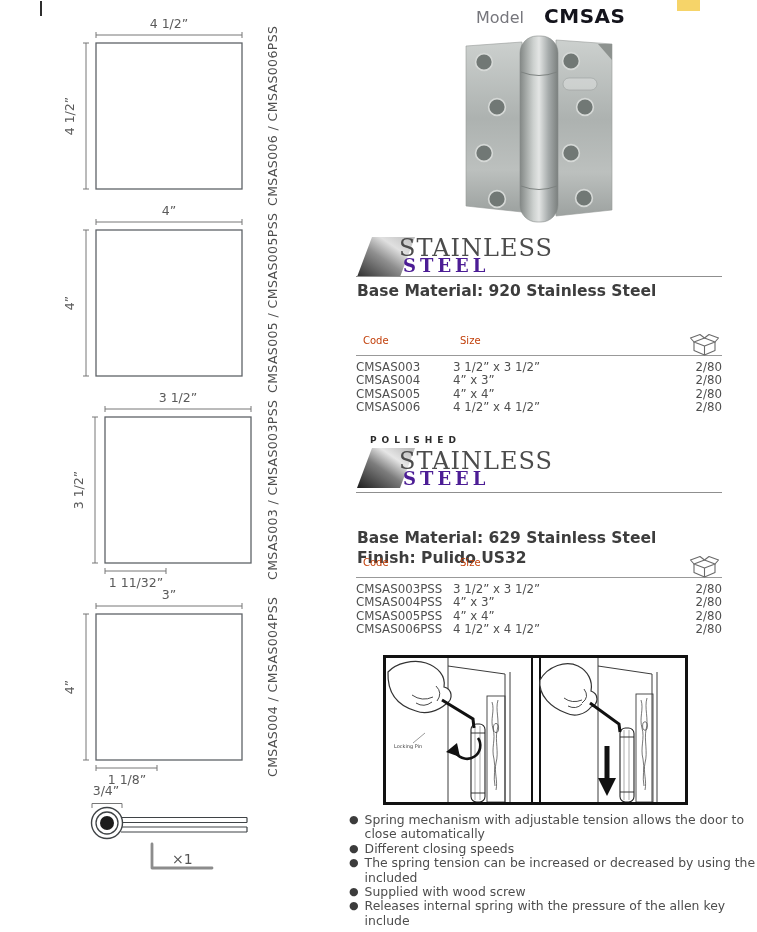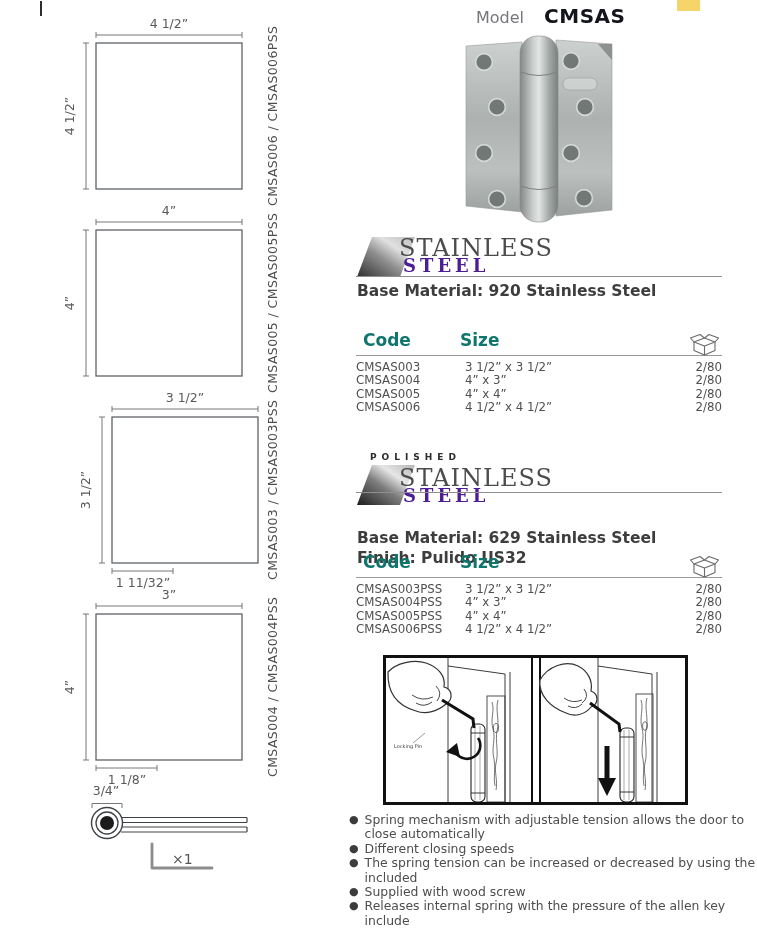--- a/index.html
+++ b/index.html
@@ -28,26 +28,26 @@
   .stainless{position:absolute;left:42px;font-family:"DejaVu Serif","Liberation Serif",serif;
              font-size:24px;color:#4c4c4c;letter-spacing:1px;}
   .steel{position:absolute;left:46px;font-family:"DejaVu Serif","Liberation Serif",serif;font-weight:bold;
          font-size:18px;color:#4c1d95;letter-spacing:4px;}
   .h-rule{position:absolute;left:356px;width:366px;height:1px;background:#8f8f8f;}
 
   .material{position:absolute;left:357px;font-size:15.5px;font-weight:600;color:#3d3d3d;line-height:20px;}
 
   
   .spec-table{position:absolute;left:356px;width:366px;font-size:11.8px;color:#4f4f4f;}
-  .t-head{display:flex;font-size:17px;color:#0f766e;line-height:15px;position:relative;font-weight:bold;}
+  .t-head{display:flex;font-size:10px;color:#c2410c;line-height:15px;position:relative;}
   .th-code{width:97px;padding-left:7px;}
   .th-size{flex:1;}
   .box-icon{position:absolute;right:2px;top:-4px;}
   .t-rule{height:1px;background:#999;margin:7px 0 5px 0;}
-  .t-row{display:flex;line-height:13.4px;gap:12px;}
+  .t-row{display:flex;line-height:13.4px;}
   .t-row .c{width:97px;}
   .t-row .s{flex:1;}
   .t-row .p{width:46px;text-align:right;}
 
   
   .instr{position:absolute;left:383px;top:655px;width:299px;height:144px;border:3px solid #111;background:#fff;}
   .instr svg{display:block;}
 
   
   .features{position:absolute;left:349px;top:813px;width:412px;}
@@ -186,21 +186,21 @@
                   </circle>
                 </circle>
               </circle>
             </circle>
           </rect>
         </g>
     </svg>
   </div>
   <div class="v-label" style="left:263px;top:230px;">CMSAS005 / CMSAS005PSS</div>
 
-  <div class="drawing" style="left:56px;top:379px;">
+  <div class="drawing" style="left:49px;top:379px;">
     <svg width="250" height="212" viewBox="0 0 250 212">
       <text class="dim" x="129" y="23" text-anchor="middle">3 1/2”</text>
       <line x1="56" y1="30" x2="202" y2="30" stroke="#777" stroke-width="1"></line>
       <line x1="56" y1="27" x2="56" y2="33" stroke="#777" stroke-width="1"></line>
         <line x1="202" y1="27" x2="202" y2="33" stroke="#777" stroke-width="1"></line>
       <text class="dim" x="34" y="111" text-anchor="middle" transform="rotate(-90 34 111)">3 1/2”</text>
       <line x1="46" y1="38" x2="46" y2="184" stroke="#777" stroke-width="1"></line>
       <line x1="43" y1="38" x2="49" y2="38" stroke="#777" stroke-width="1"></line>
         <line x1="43" y1="184" x2="49" y2="184" stroke="#777" stroke-width="1"></line>
       <line x1="56" y1="192" x2="117" y2="192" stroke="#777" stroke-width="1"></line>
@@ -451,21 +451,21 @@
         <span class="s">4” x 4”</span>
         <span class="p">2/80</span>
       </div>
     <div class="t-row">
         <span class="c">CMSAS006</span>
         <span class="s">4 1/2” x 4 1/2”</span>
         <span class="p">2/80</span>
       </div>
   </div>
 
-  <div class="logo-block" style="top:452px;text-decoration:underline;">
+  <div class="logo-block" style="top:435px;text-decoration:underline;">
     <div class="polished">POLISHED</div>
     <svg class="para" style="top:13px;" width="58" height="40" viewBox="0 0 58 40">
       <defs>
           <linearGradient id="metalG2" x1="0" y1="1" x2="1" y2="0">
         <stop offset="0" stop-color="#1d1d1d"></stop>
             <stop offset="0.45" stop-color="#7d7d7d"></stop>
         <stop offset="0.7" stop-color="#e6e6e6"></stop>
             <stop offset="1" stop-color="#b5b5b5"></stop>
       </linearGradient>
         </defs>

